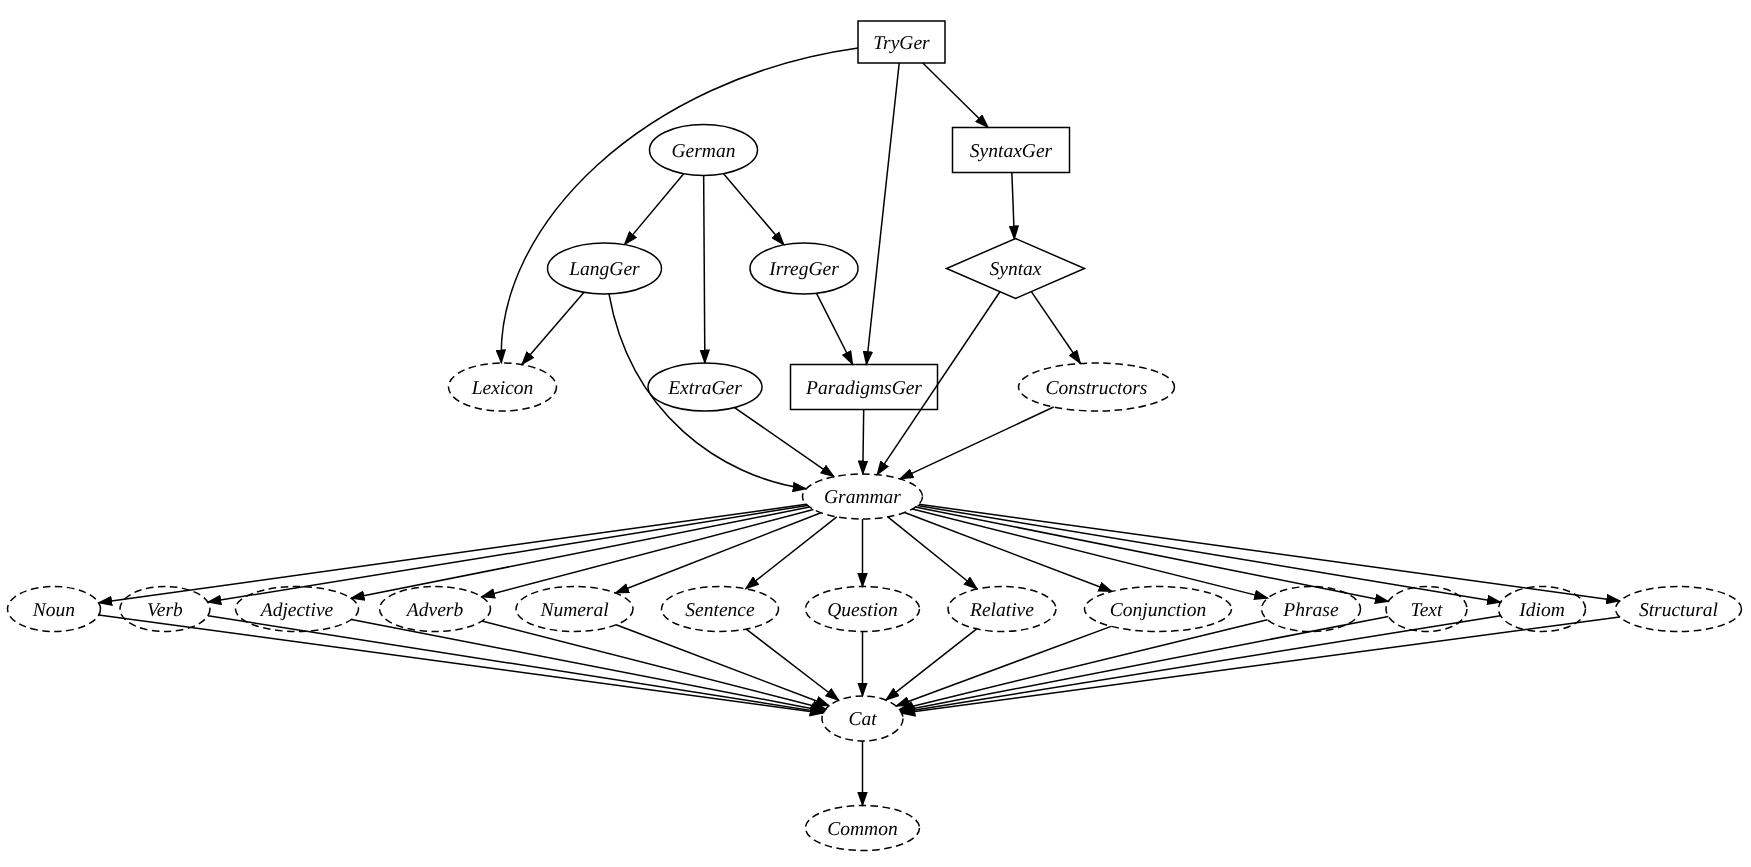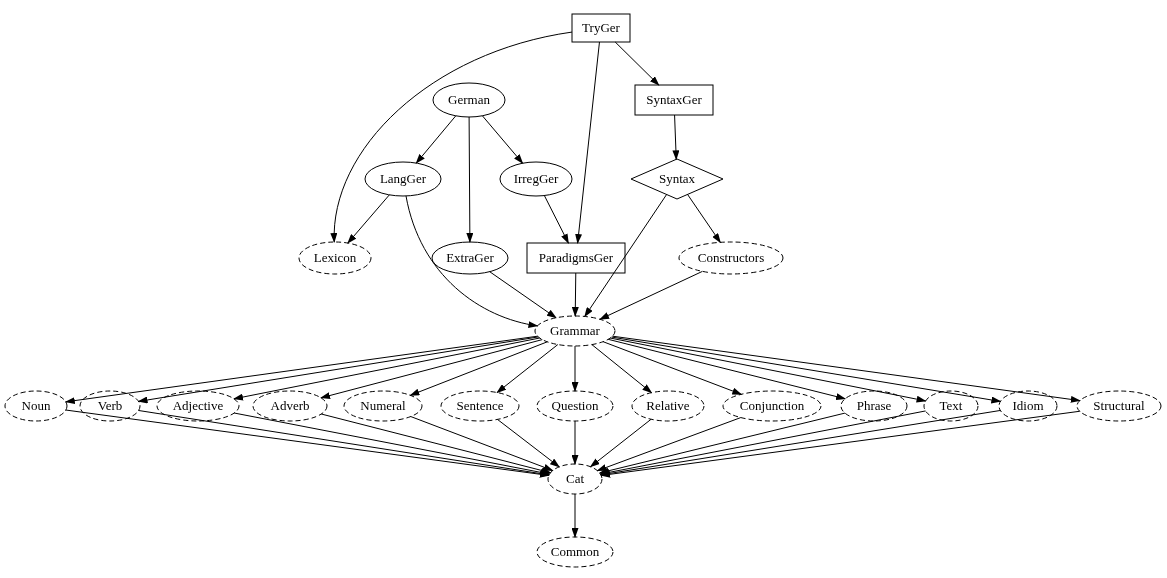--- a/index.html
+++ b/index.html
@@ -1,17 +1,17 @@
 <!DOCTYPE html>
 <html style="--stroke: #000000; --bg: #ffffff;"><head>
 <meta charset="utf-8">
 <style>
   :root { --stroke:#000000; --bg:#ffffff; }
   html,body { margin:0; padding:0; background:var(--bg); }
-  .stage { width:1057px; height:578px; position:relative; background:var(--bg); }
+  .stage { width:1057px; height:578px; position:relative; background:var(--bg);font-style:italic; }
   .edge { fill:none; stroke:var(--stroke); stroke-width:1; }
   .node { fill:var(--bg); stroke:var(--stroke); stroke-width:1; }
   .node.dashed { stroke-dasharray:5 3; }
   .label { font-family:"Liberation Serif","DejaVu Serif",serif; font-size:13px; fill:var(--stroke); text-anchor:middle; }
   #arrow path { fill:var(--stroke); }
 </style>
 </head>
 <body>
 
 <div class="stage">

